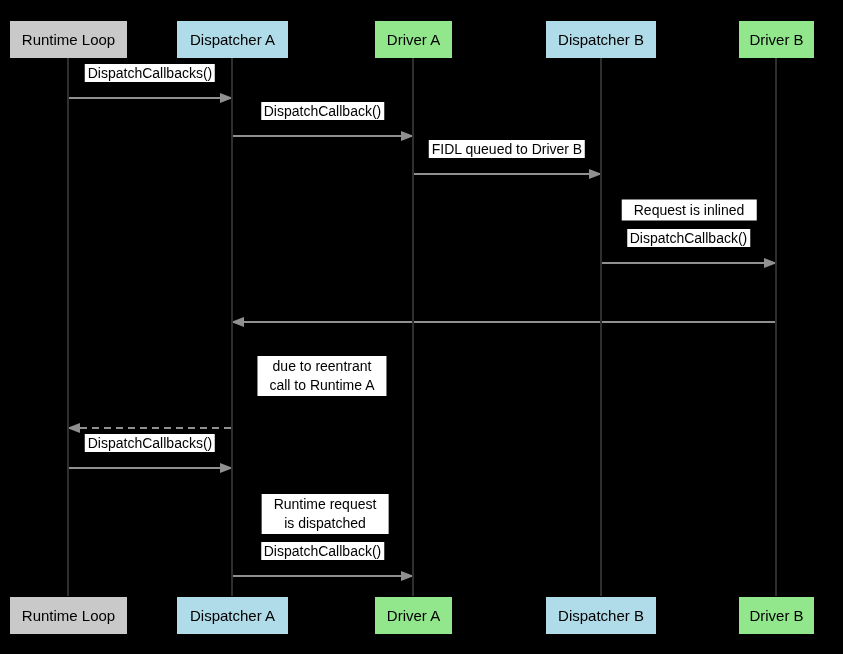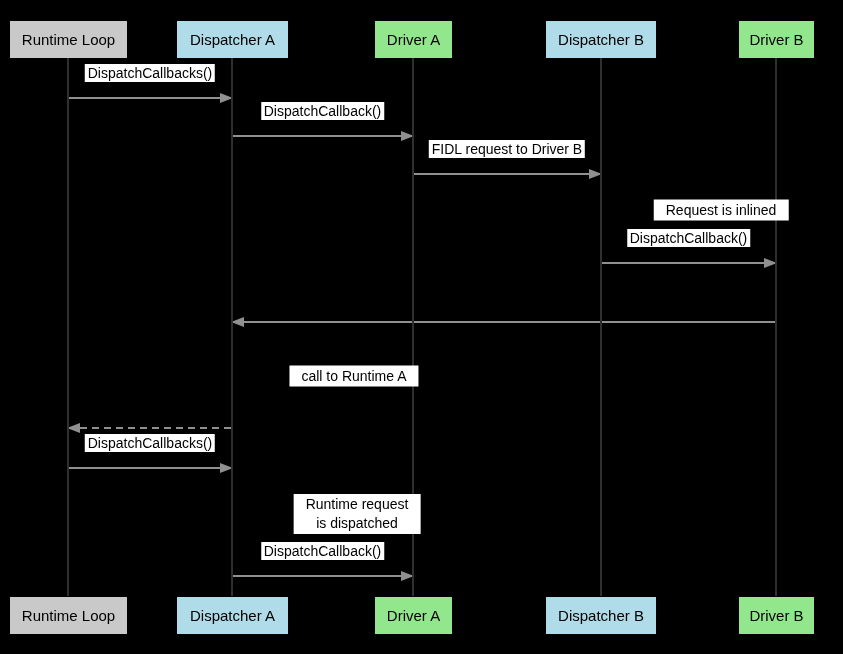--- a/index.html
+++ b/index.html
@@ -33,21 +33,21 @@
   .msg .head.left{left:-1px;clip-path:polygon(100% 0,0 50%,100% 100%);}
   .mlabel{
     position:absolute;left:50%;bottom:16px;transform:translateX(-50%);
     background:var(--label-bg);color:var(--label-text);
     font-size:14px;line-height:16px;padding:1px 3px;white-space:nowrap;z-index:3;
   }
   .note{
     position:absolute;transform:translate(-50%,-50%);
     background:var(--label-bg);color:var(--label-text);
     font-size:14px;line-height:19px;padding:1px 12px;
-    text-align:center;white-space:nowrap;z-index:3;margin-left:32px;
+    text-align:center;white-space:nowrap;z-index:3;
   }
 </style>
 </head>
 <body>
 
 <div class="stage">
 
   <div class="lifeline" style="left:67px"></div>
   <div class="lifeline" style="left:231px"></div>
   <div class="lifeline" style="left:412px"></div>
@@ -68,21 +68,21 @@
 
   <div class="msg" style="left:232px;top:136px;width:181px">
     <div class="line"></div>
     <div class="head right"></div>
     <div class="mlabel">DispatchCallback()</div>
   </div>
 
   <div class="msg" style="left:413px;top:174px;width:188px">
     <div class="line"></div>
     <div class="head right"></div>
-    <div class="mlabel">FIDL request to Driver B</div>
+    <div class="mlabel">FIDL queued to Driver B</div>
   </div>
 
   <div class="msg" style="left:601px;top:263px;width:175px">
     <div class="line"></div>
     <div class="head right"></div>
     <div class="mlabel">DispatchCallback()</div>
   </div>
 
   <div class="msg" style="left:232px;top:322px;width:544px">
     <div class="line"></div>
@@ -105,20 +105,21 @@
     <div class="head right"></div>
     <div class="mlabel">DispatchCallback()</div>
   </div>
 
   <div class="note" style="left:689px;top:210px">
     <div>Request is inlined</div>
   </div>
 
 
   <div class="note" style="left:322px;top:376px">
+    <div>due to reentrant</div>
     <div>call to Runtime A</div>
   </div>
 
   <div class="note" style="left:325px;top:514px">
     <div>Runtime request</div>
     <div>is dispatched</div>
   </div>
 
   <div class="pbox" style="left: 10px; top: 597px; width: 117px; background-color: rgb(201, 201, 201);">Runtime Loop</div>
   <div class="pbox" style="left: 177px; top: 597px; width: 111px; background-color: rgb(176, 219, 232);">Dispatcher A</div>

